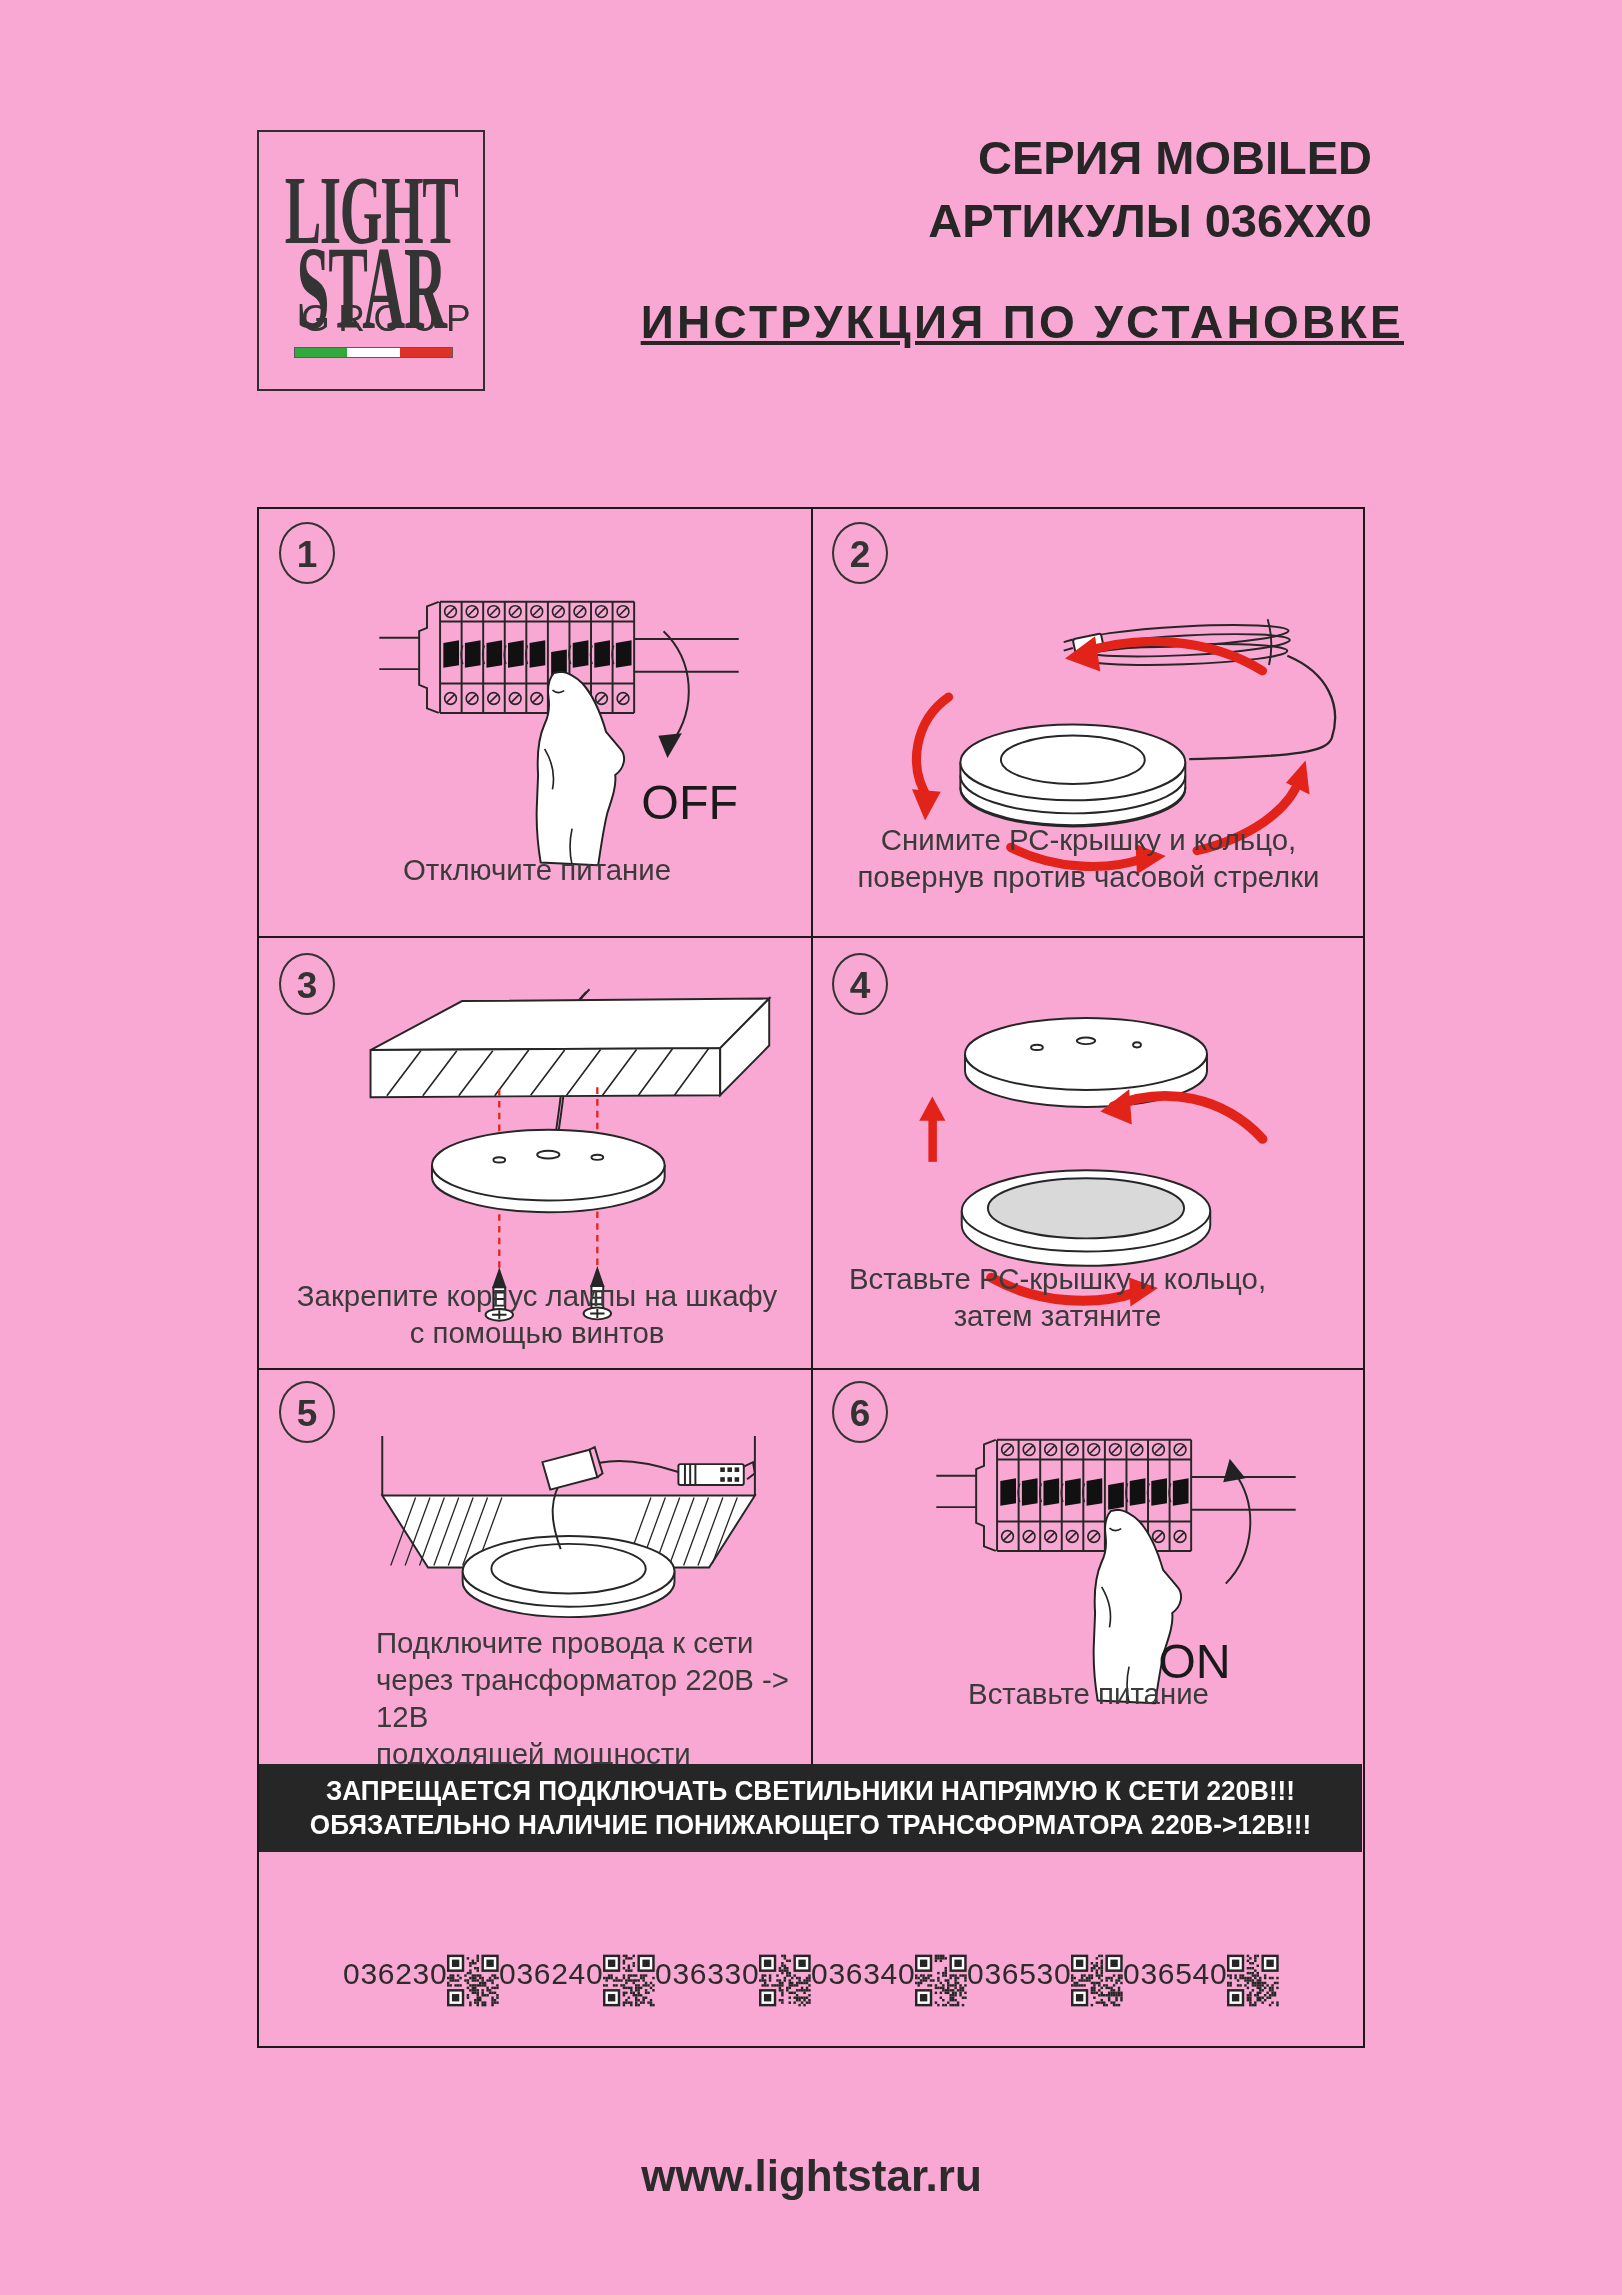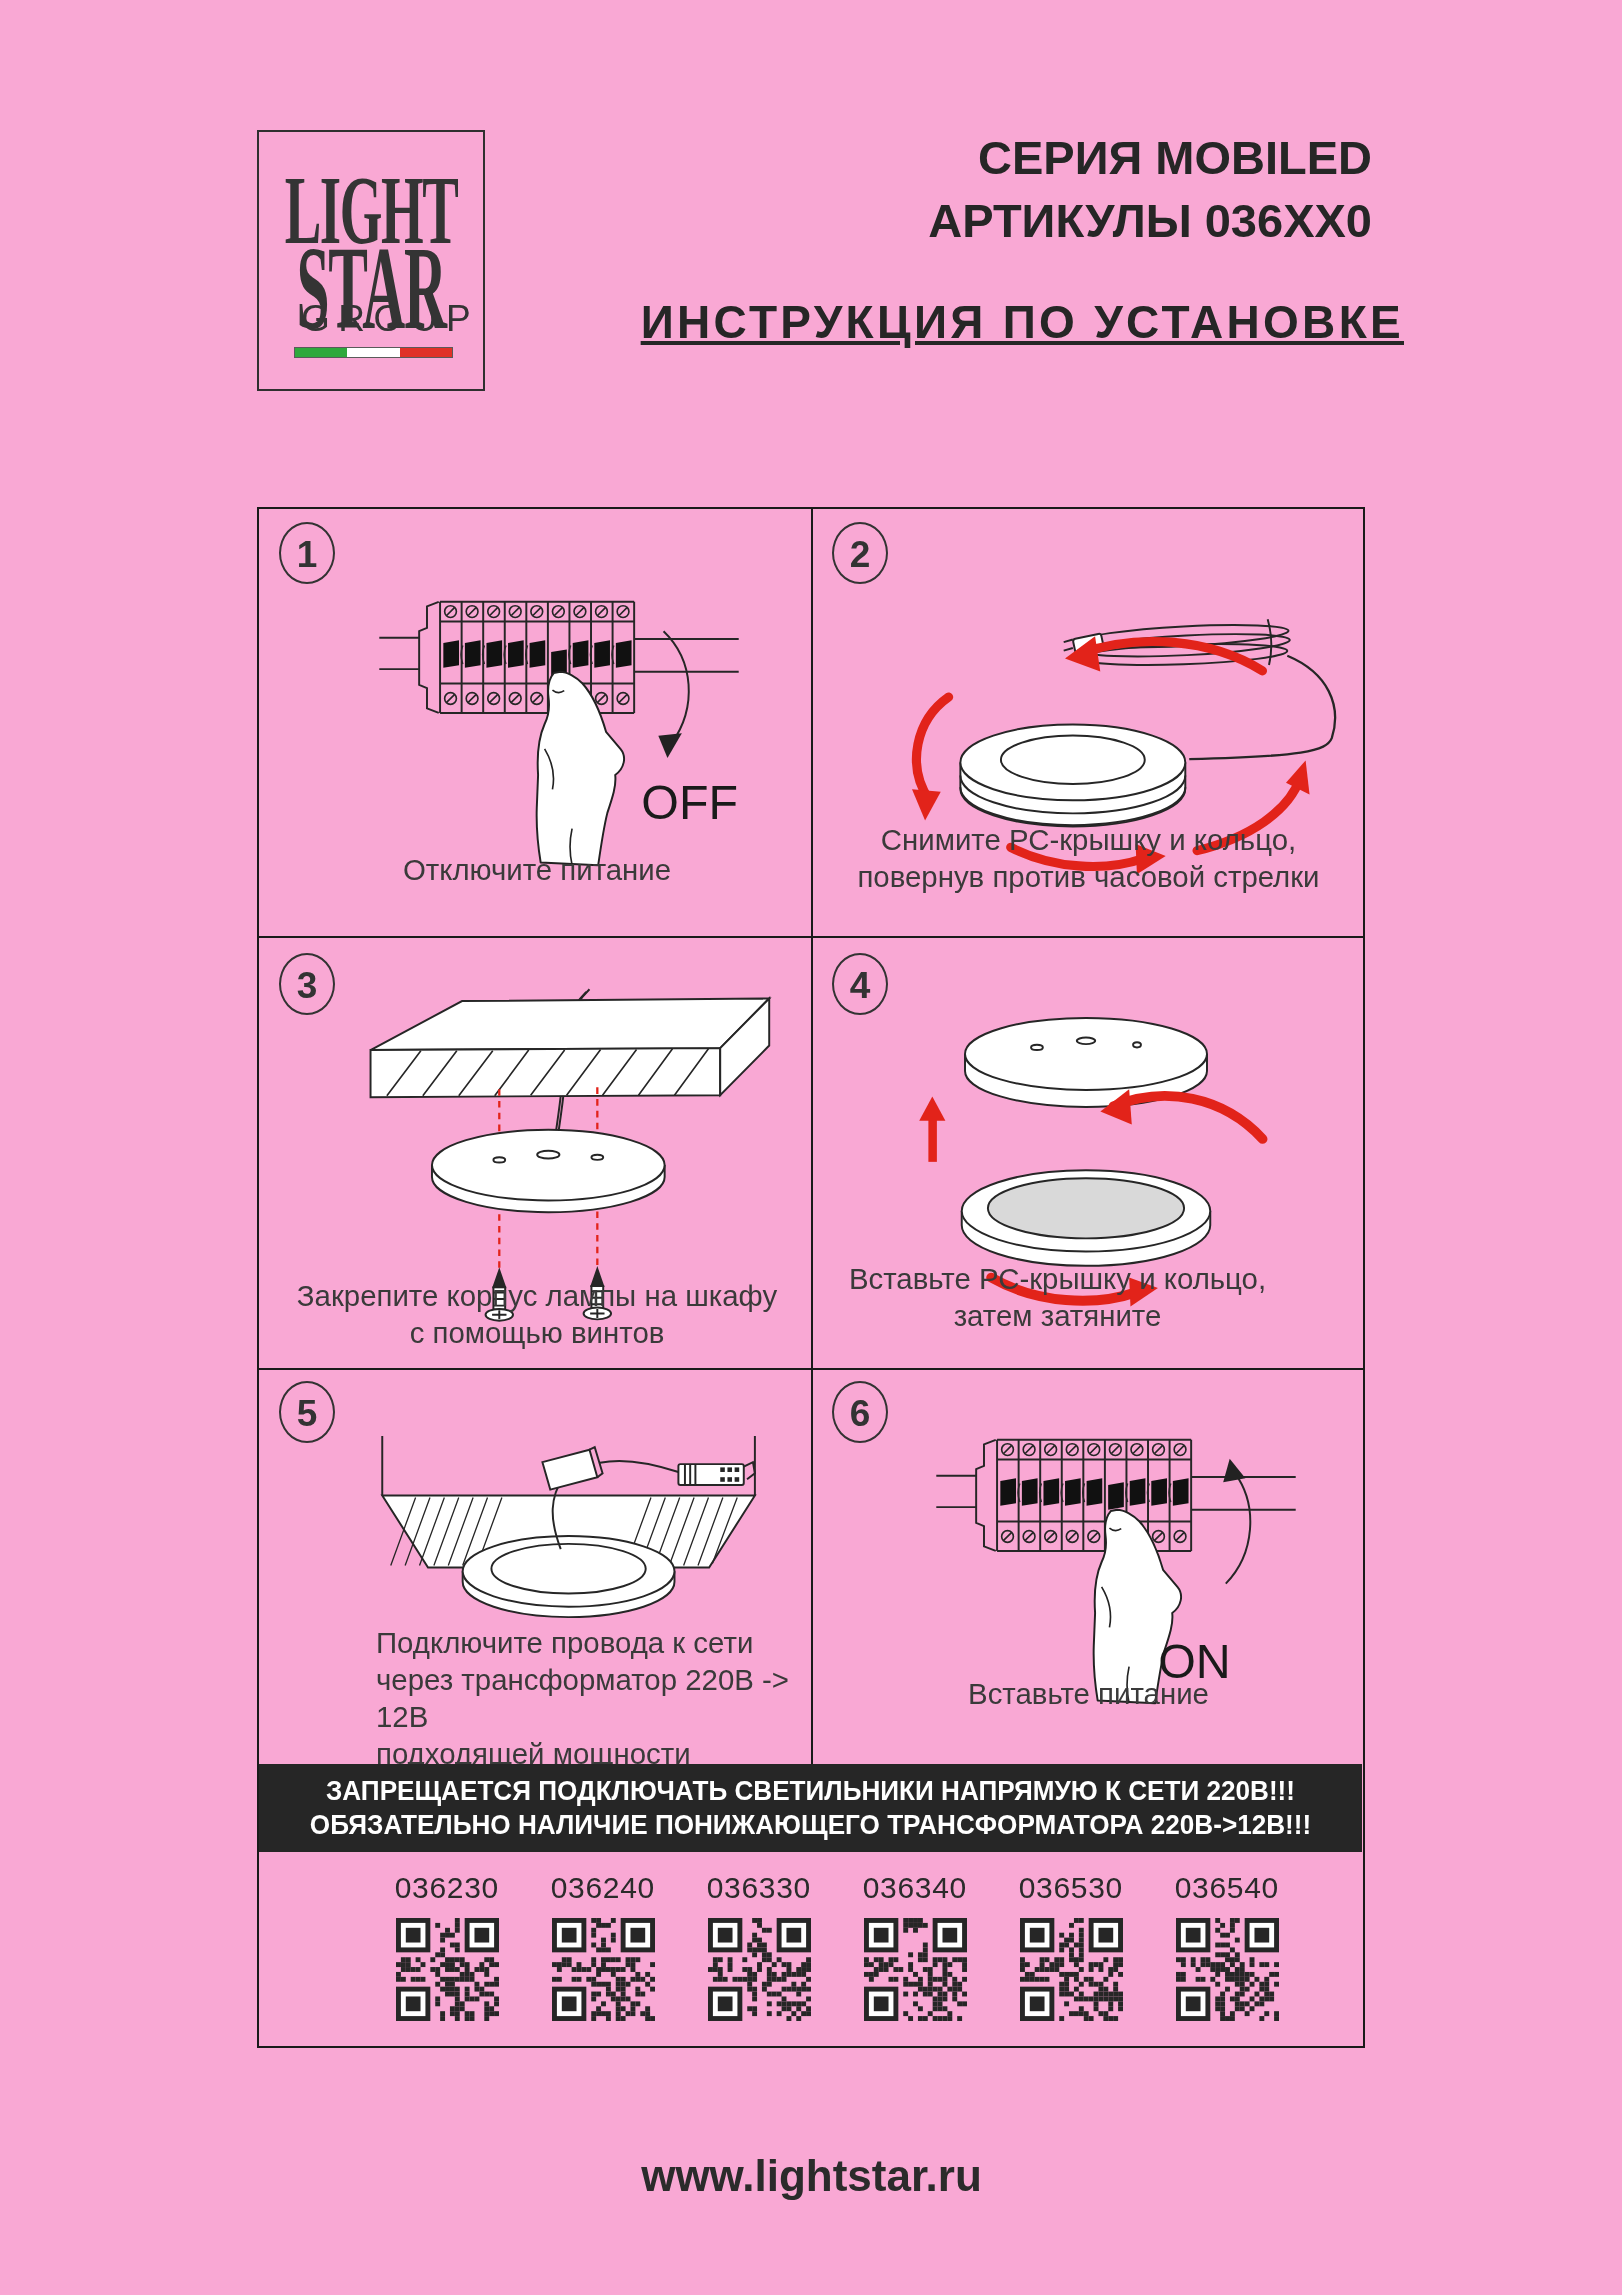--- a/index.html
+++ b/index.html
@@ -34,21 +34,21 @@
   .caption.left{text-align:left;}
 
   
   .banner{position:absolute;left:259px;top:1764px;width:1103px;height:88px;background:#262626;
       display:flex;flex-direction:column;justify-content:center;}
   .banner div{color:#ffffff;text-align:center;font:700 27.5px/34px "Liberation Sans", sans-serif;
       transform:scaleX(.95);white-space:nowrap;}
 
   
   .articles{position:absolute;left:257px;top:1871px;width:1108px;display:flex;justify-content:center;gap:0;}
-  .art-col{width:156px;display:flex;flex-direction:column;align-items:flex-end;}
+  .art-col{width:156px;display:flex;flex-direction:row;align-items:center;margin-top:44px;}
   .art-num{font:400 30px/33px "Liberation Sans", sans-serif;color:#2b2b2b;letter-spacing:0.7px;}
   .art-col svg{margin-top:14.4px;width:103px;height:103px;}
 
   .footer{position:absolute;left:0;top:2152px;width:1623px;text-align:center;
       font:700 44px/48px "Liberation Sans", sans-serif;color:#2b2b2b;}
 
   svg .ln{stroke:#262626;stroke-width:3;fill:none;}
   svg .lnf{stroke:#262626;stroke-width:3;fill:#ffffff;}
   svg text{font-family:"Liberation Sans", sans-serif;}
 </style>

